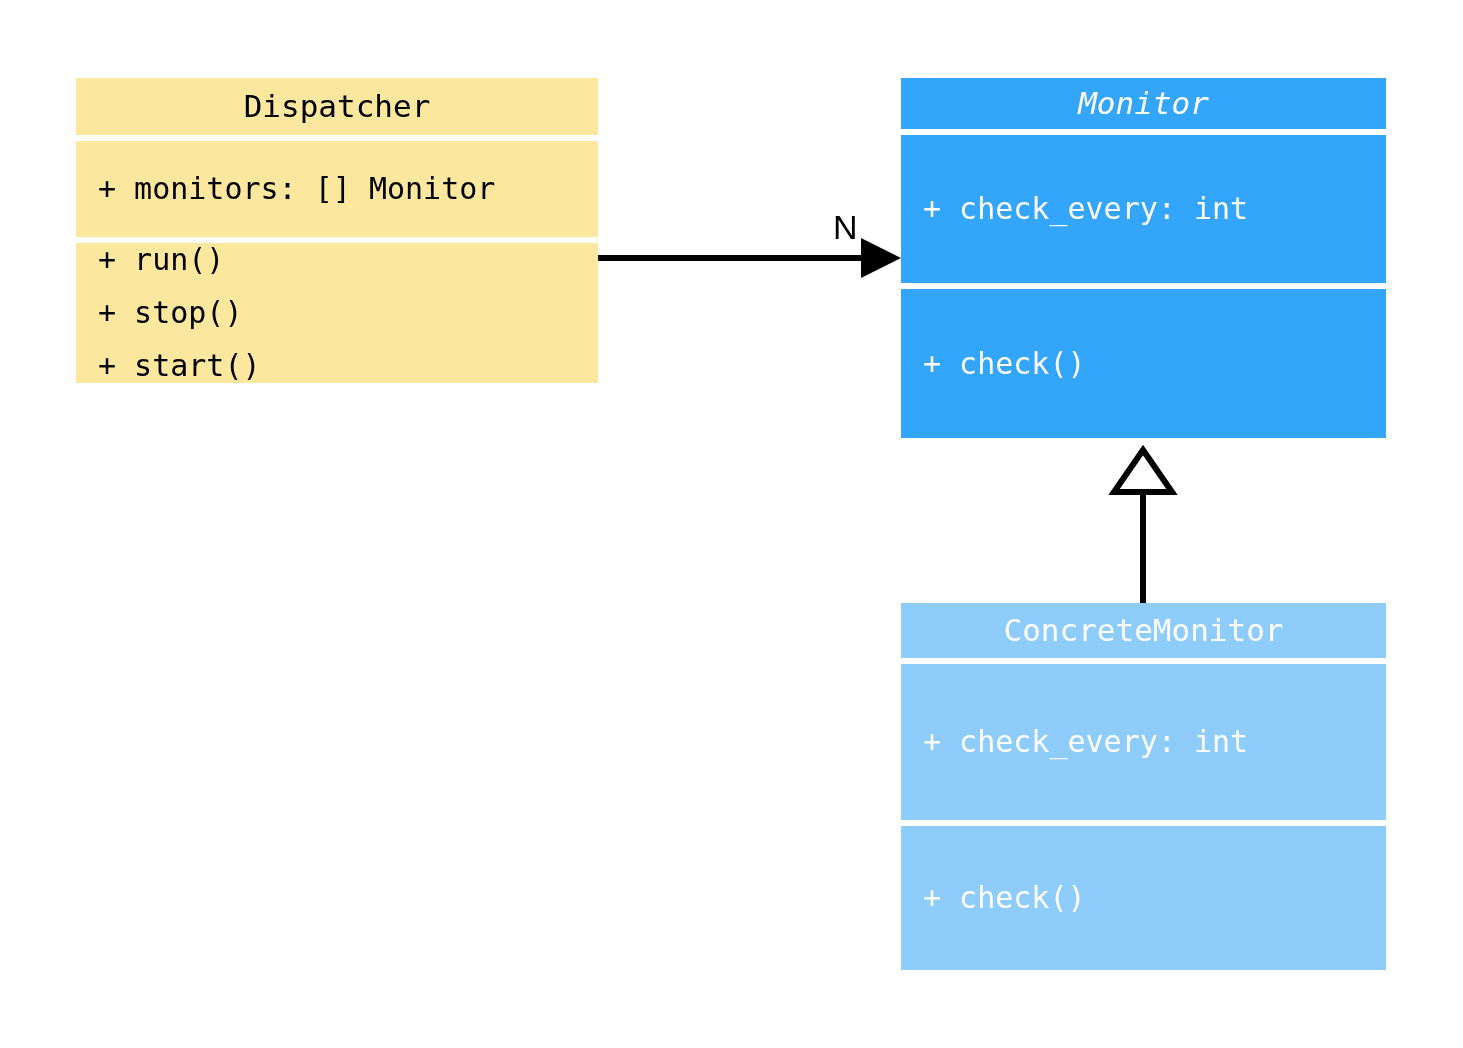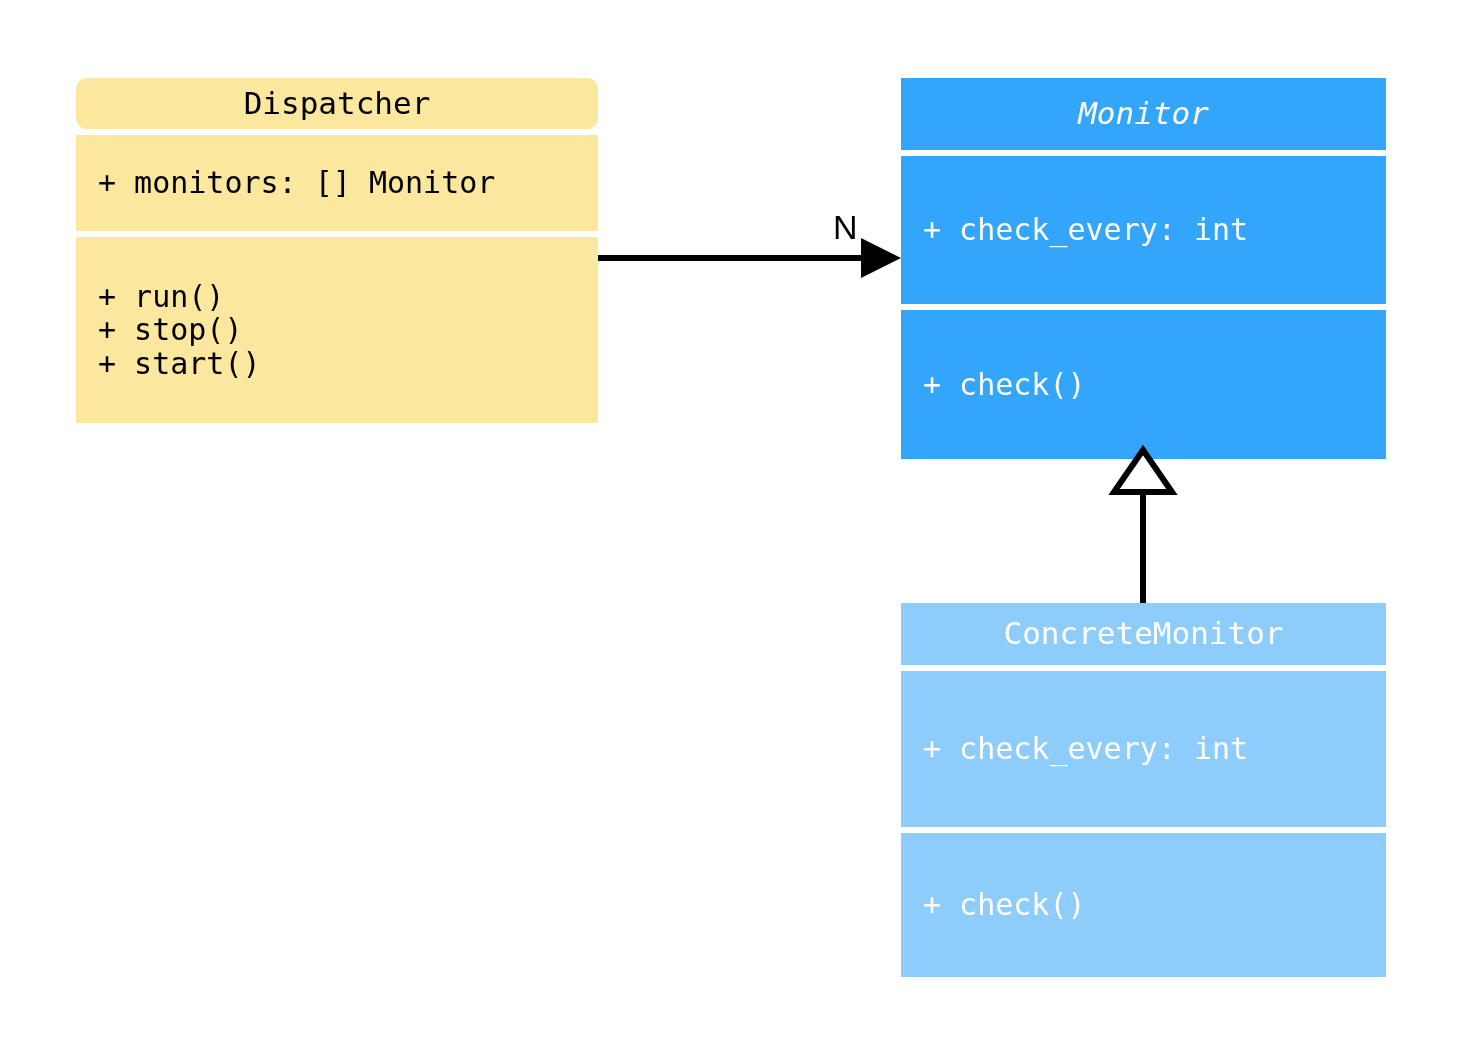--- a/index.html
+++ b/index.html
@@ -57,49 +57,49 @@
   
   #dispatcher {
     left: 76px;
     top: 78px;
     width: 522px;
   }
   #dispatcher .compartment {
     background: #fce79f;
     color: #000000;
   }
-  #dispatcher .title-comp { height: 51px; border-radius: 11px; }
+  #dispatcher .title-comp { height: 57px; }
   #dispatcher .attrs-comp { height: 96px; }
-  #dispatcher .ops-comp   { height: 186px; }
+  #dispatcher .ops-comp   { height: 140px; justify-content: space-between; }
 
   
   #monitor {
     left: 901px;
     top: 78px;
     width: 485px;
   }
   #monitor .compartment {
     background: #33a5fa;
     color: #ffffff;
   }
-  #monitor .title-comp { height: 72px; }
+  #monitor .title-comp { height: 51px; }
   #monitor .attrs-comp { height: 148px; }
   #monitor .ops-comp   { height: 149px; }
 
   
   #concrete-monitor {
     left: 901px;
     top: 603px;
     width: 485px;
   }
   #concrete-monitor .compartment {
     background: #8ecdfb;
     color: #ffffff;
   }
-  #concrete-monitor .title-comp { height: 62px; }
+  #concrete-monitor .title-comp { height: 55px; }
   #concrete-monitor .attrs-comp { height: 156px; }
   #concrete-monitor .ops-comp   { height: 144px; }
 
   
   .connector-svg {
     position: absolute;
     left: 0;
     top: 0;
     width: 1463px;
     height: 1048px;

